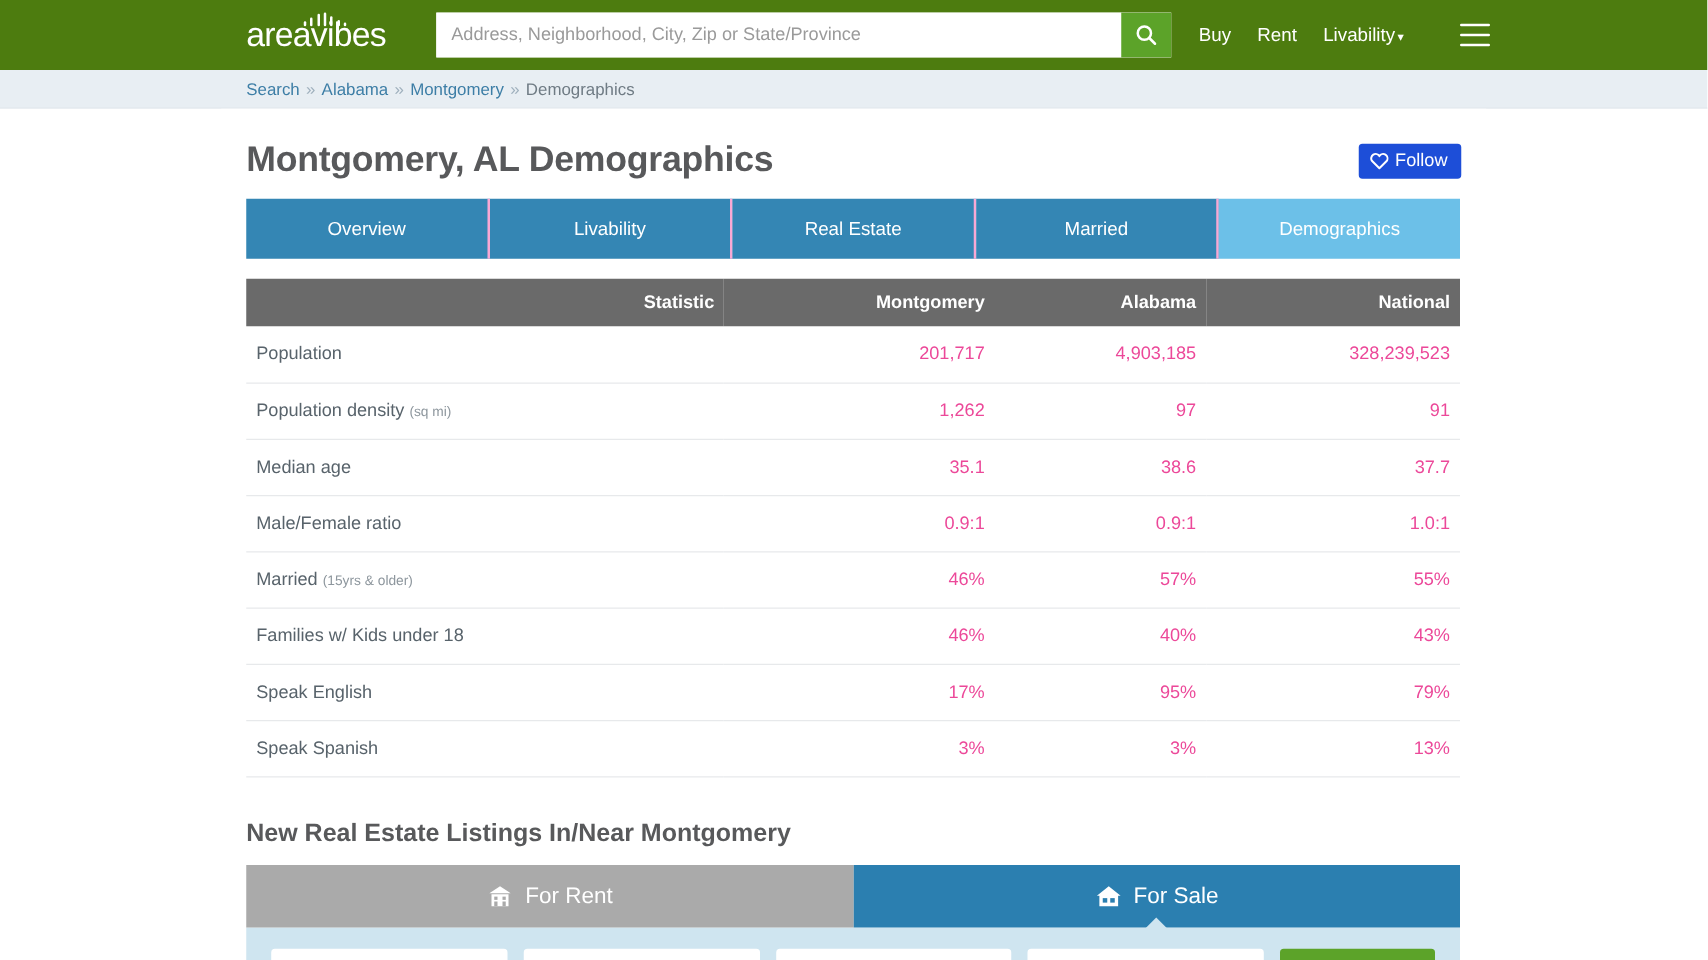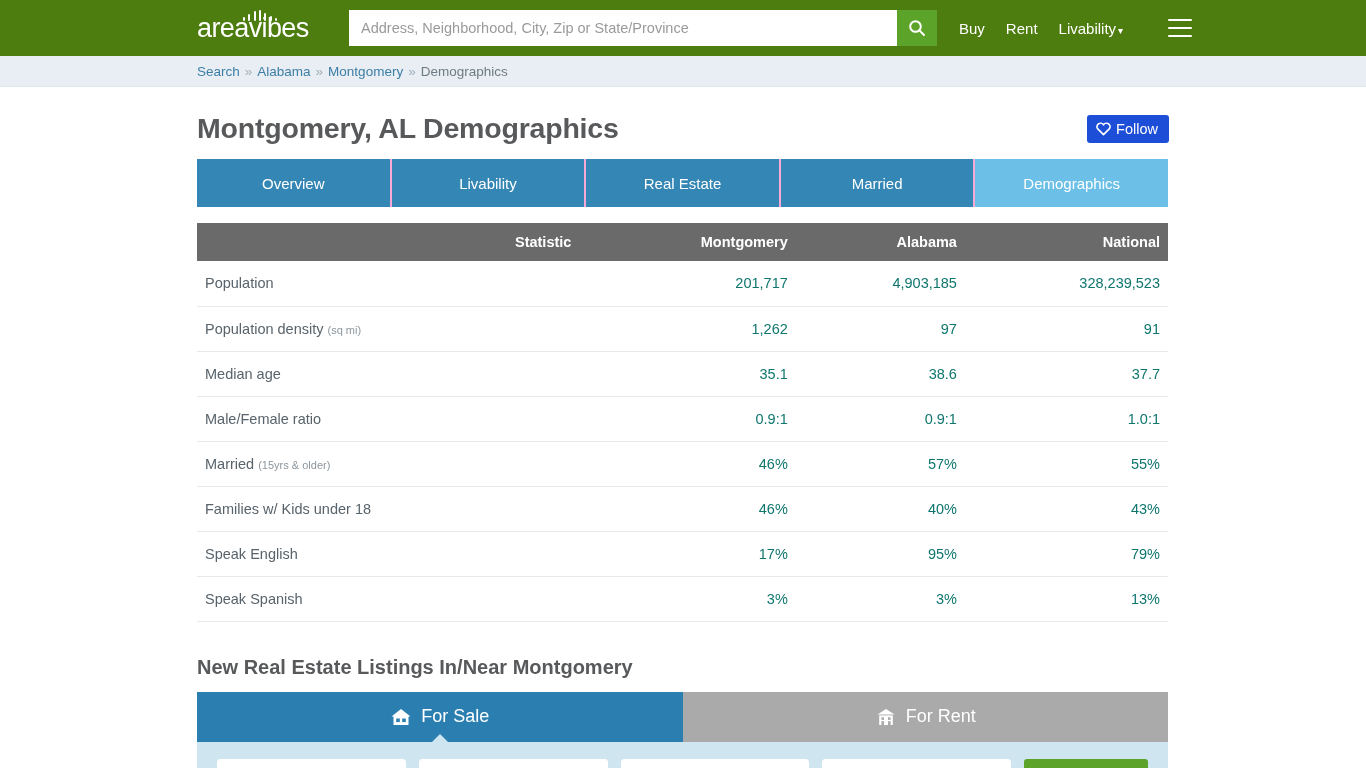--- a/index.html
+++ b/index.html
@@ -183,21 +183,21 @@
     color: #ffffff;
     font-size: 14.5px;
     font-weight: bold;
     height: 38px;
     padding: 0 8px;
     text-align: right;
   }
   .dtable thead th:first-child { text-align: right; padding-left: 16px; }
   .dtable tbody td {
     font-size: 14.5px;
-    color: #0f766e;
+    color: #ec4899;
     height: 45px;
     padding: 0 8px;
     text-align: right;
     border-bottom: 1px solid #e7e9eb;
     white-space: nowrap;
   }
   .dtable tbody td:first-child { text-align: left; color: #58636b; }
   .dtable tbody tr:last-child td { border-bottom: 1px solid #e7e9eb; }
   .sub { font-size: 11px; color: #8d969d; }
 
@@ -382,40 +382,40 @@
           <td>3%</td>
           <td>3%</td>
           <td>13%</td>
         </tr>
       </tbody>
     </table>
 
     <div class="listings-title">New Real Estate Listings In/Near Montgomery</div>
 
     <div class="se-tabs">
-      <div class="se-tab sale">
-        <svg width="22" height="20" viewBox="0 0 22 20">
-          <path d="M11 2 L20.5 9.5 L18.5 9.5 L18.5 18 L3.5 18 L3.5 9.5 L1.5 9.5 Z" fill="#ffffff"></path>
-          <rect x="6.2" y="11.5" width="3.6" height="3.6" fill="#2b7fb0"></rect>
-          <rect x="12.2" y="11.5" width="3.6" height="3.6" fill="#2b7fb0"></rect>
-        </svg>
-        <span>For Sale</span>
-        <div class="se-pointer"></div>
-      </div>
       <div class="se-tab rent">
         <svg width="22" height="20" viewBox="0 0 22 20">
           <path d="M11 2 L19.5 7.5 L2.5 7.5 Z" fill="#ffffff"></path>
           <rect x="4.2" y="8.4" width="13.6" height="9.6" fill="#ffffff"></rect>
           <rect x="6.4" y="10.3" width="2.6" height="2.6" fill="#aaaaaa"></rect>
           <rect x="13" y="10.3" width="2.6" height="2.6" fill="#aaaaaa"></rect>
           <rect x="6.4" y="14.2" width="2.6" height="3.8" fill="#aaaaaa"></rect>
           <rect x="13" y="14.2" width="2.6" height="3.8" fill="#aaaaaa"></rect>
         </svg>
         <span>For Rent</span>
       </div>
+      <div class="se-tab sale">
+        <svg width="22" height="20" viewBox="0 0 22 20">
+          <path d="M11 2 L20.5 9.5 L18.5 9.5 L18.5 18 L3.5 18 L3.5 9.5 L1.5 9.5 Z" fill="#ffffff"></path>
+          <rect x="6.2" y="11.5" width="3.6" height="3.6" fill="#2b7fb0"></rect>
+          <rect x="12.2" y="11.5" width="3.6" height="3.6" fill="#2b7fb0"></rect>
+        </svg>
+        <span>For Sale</span>
+        <div class="se-pointer"></div>
+      </div>
     </div>
 
     <div class="filter-bar">
       <div class="filter-box"></div>
       <div class="filter-box"></div>
       <div class="filter-box"></div>
       <div class="filter-box"></div>
       <button class="filter-go"></button>
     </div>
 

